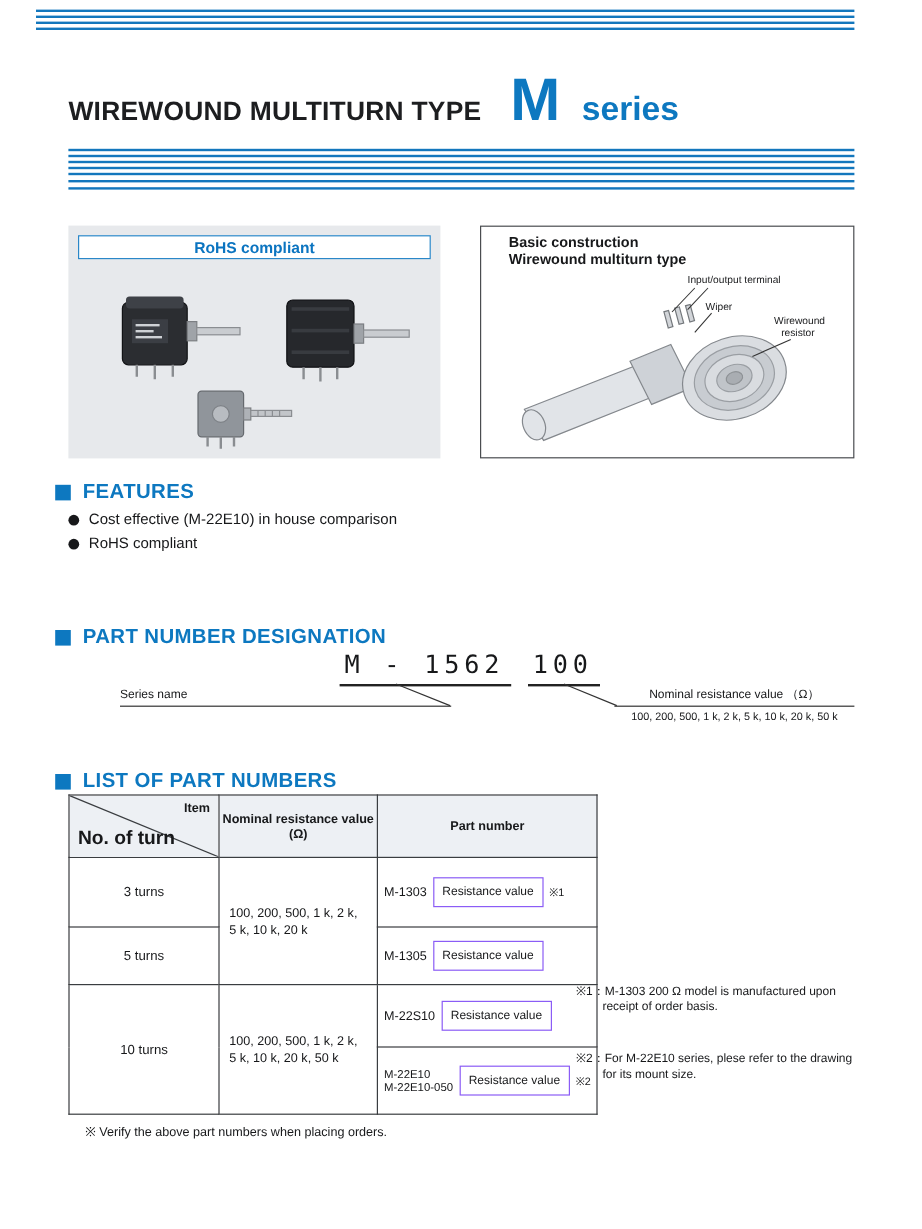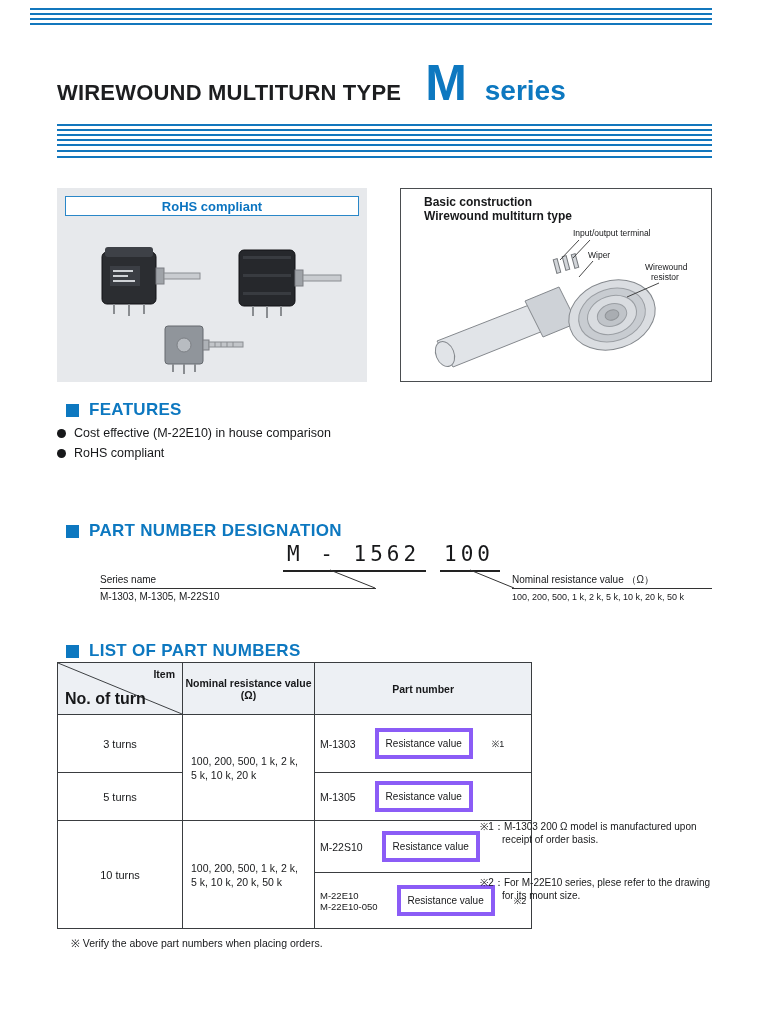--- a/index.html
+++ b/index.html
@@ -15,52 +15,52 @@
   .rohs-panel{position:absolute;left:57px;top:188px;width:310px;height:194px;background:#e7e9ec}
   .rohs-label{position:absolute;left:8px;top:8px;right:8px;height:20px;background:#fff;border:1px solid #2a87c8;color:#0b74c0;font-weight:bold;font-size:13px;display:flex;align-items:center;justify-content:center}
   .products-svg{position:absolute;left:0;top:30px}
   .construction-panel{position:absolute;left:400px;top:188px;width:312px;height:194px;background:#fff;border:1px solid #4a4d50}
   .c-title{font-weight:bold;font-size:12px;margin-left:23px}
   .c-title.first{margin-top:6px}
   .construction-svg{position:absolute;left:6px;top:34px}
   svg text{font-family:"Liberation Sans",sans-serif}
   .c-label{font-size:8.5px;fill:#17181a}
   
-  .sec-head{position:absolute;left:66px;display:flex;align-items:center;gap:10px}
+  .sec-head{position:absolute;left:46px;display:flex;align-items:center;gap:10px}
   .h-features{top:400px}.h-desig{top:521px}.h-list{top:641px}
   .sq{width:13px;height:13px;background:#0d78c0;flex:0 0 auto}
   .sec-title{font-size:17px;font-weight:bold;color:#0d78c0;letter-spacing:0.3px}
   
   .features-list{position:absolute;left:57px;top:426px;list-style:none}
   .features-list li{display:flex;align-items:center;gap:8px;margin-bottom:6px}
   .dot{width:9px;height:9px;border-radius:50%;background:#17181a;flex:0 0 auto}
   .feature-text{font-size:12.5px}
   
   .code{position:absolute;top:541px;font-family:"DejaVu Sans Mono",monospace;font-size:21px;letter-spacing:4px;line-height:26px;border-bottom:2px solid #222;padding:0 6px 3px 4px;white-space:nowrap;color:#17181a}
   .code-left{left:283px}
   .code-right{left:440px}
   .connector-svg{position:absolute;left:0;top:520px;pointer-events:none}
   .series-block{position:absolute;left:100px;top:574px;width:276px;font-size:10px;line-height:12px}
   .rule{border-top:1px solid #333;margin:2px 0;height:0}
-  .res-block{position:absolute;left:512px;top:574px;width:200px;font-size:10px;line-height:12px;text-align:left}
+  .res-block{position:absolute;left:512px;top:574px;width:200px;font-size:10px;line-height:12px;text-align:center}
   .res-values{font-size:9px;white-space:nowrap}
   
   .pn-table{position:absolute;left:57px;top:662px;border-collapse:collapse;table-layout:fixed}
   .pn-table th,.pn-table td{border:1px solid #3a3d40;vertical-align:middle}
   .pn-table th{background:#edf0f4;font-weight:bold;text-align:center;font-size:10.5px}
   .pn-table td{background:#fff;text-align:center;font-size:11px}
   .pn-table td.res{text-align:left;padding:6px 8px;font-size:10.5px;line-height:14px}
   .diag{position:relative}
   .diag svg{position:absolute;inset:0;width:100%;height:100%}
   .item-lbl{position:absolute;top:5px;right:7px;font-size:10.5px;font-weight:bold}
   .turn-lbl{position:absolute;left:7px;bottom:6px;font-size:16px;font-weight:bold}
-  .part-cell{display:flex;align-items:center;gap:19px;padding:0 5px;justify-content:flex-start}
+  .part-cell{display:flex;align-items:center;gap:5px;padding:0 5px;justify-content:flex-start}
   .part-name{font-size:10.5px;white-space:nowrap}
   .part-name.two-line{font-size:9.5px;line-height:11px;text-align:left;white-space:nowrap}
-  .rbox{border:4px solid #8b5cf6;padding:6px 7px;font-size:10px;white-space:nowrap;background:#fff}
+  .rbox{border:1px solid #8b5cf6;padding:6px 7px;font-size:10px;white-space:nowrap;background:#fff}
   .ref{font-size:9px;flex:0 0 auto}
   .r-head{height:52px}.r1{height:58px}.r2{height:48px}.r3{height:52px}.r4{height:56px}
   
   .note{position:absolute;left:480px;width:240px;font-size:10px;line-height:13px;padding-left:22px;text-indent:-22px}
   .note1{top:820px}.note2{top:876px}
   .bottom-note{position:absolute;left:71px;top:936px;font-size:10.5px}
 </style>
 </head>
 <body>
 
@@ -181,21 +181,20 @@
   </div>
   <div class="code code-left">M - 1562</div>
   <div class="code code-right">100</div>
   <svg class="connector-svg" width="768" height="80" viewBox="0 0 768 80">
     <line x1="330" y1="50" x2="375" y2="68" stroke="#333" stroke-width="1"></line>
     <line x1="470" y1="50" x2="514" y2="68" stroke="#333" stroke-width="1"></line>
   </svg>
   <div class="series-block">
     <div>Series name</div>
     <div class="rule"></div>
-    <div>M-1303, M-1305, M-22S10</div>
   </div>
   <div class="res-block">
     <div>Nominal resistance value （Ω）</div>
     <div class="rule"></div>
     <div class="res-values">100, 200, 500, 1 k, 2 k, 5 k, 10 k, 20 k, 50 k</div>
   </div>
 
   <div class="sec-head h-list">
     <span class="sq"></span>
     <span class="sec-title">LIST OF PART NUMBERS</span>

